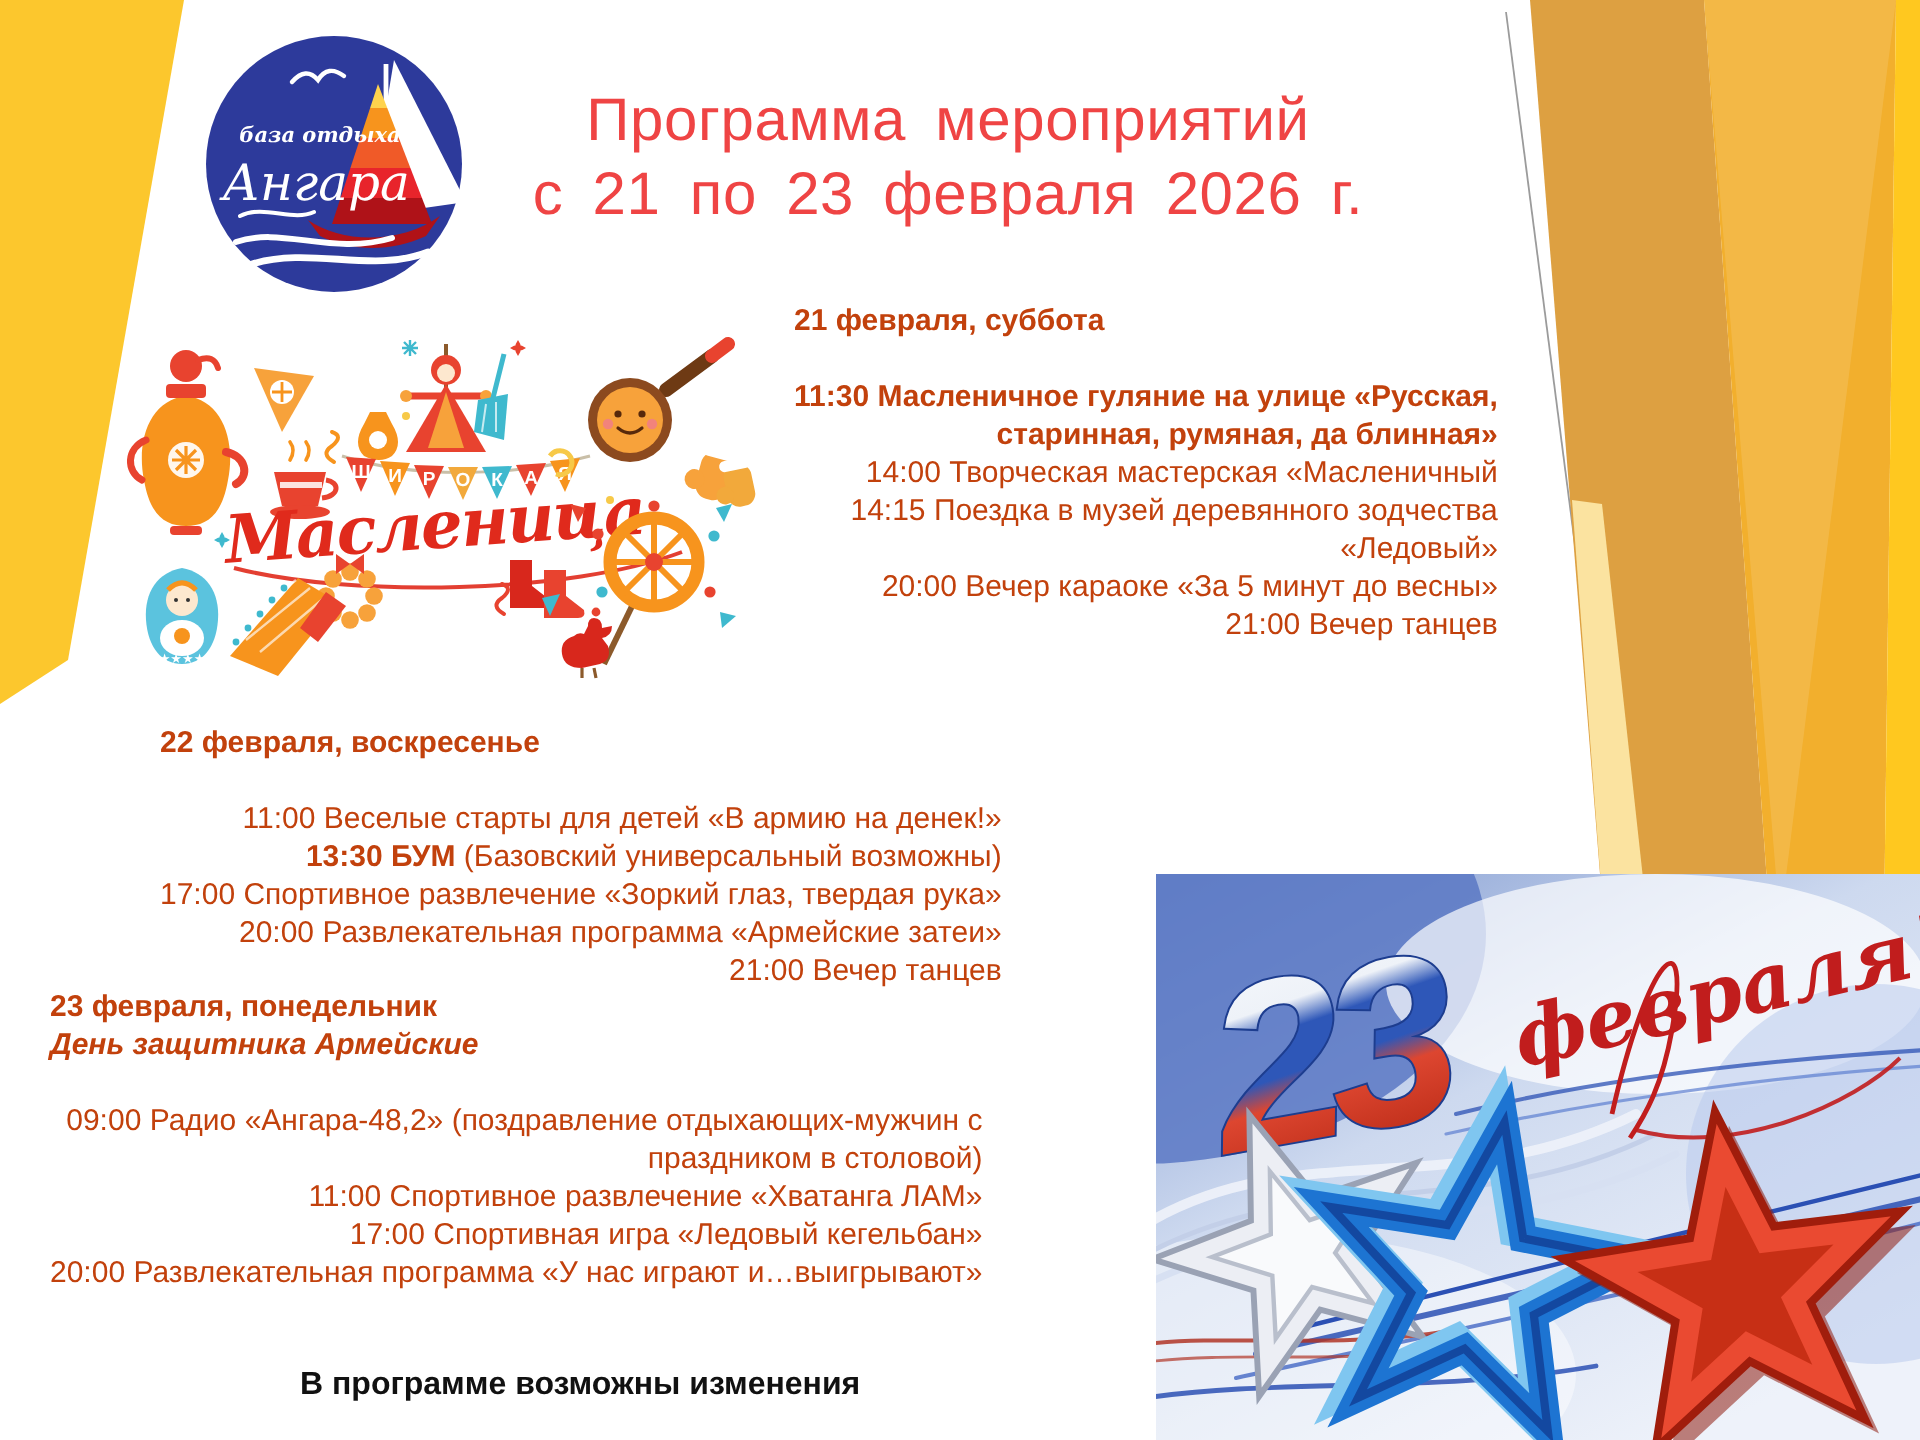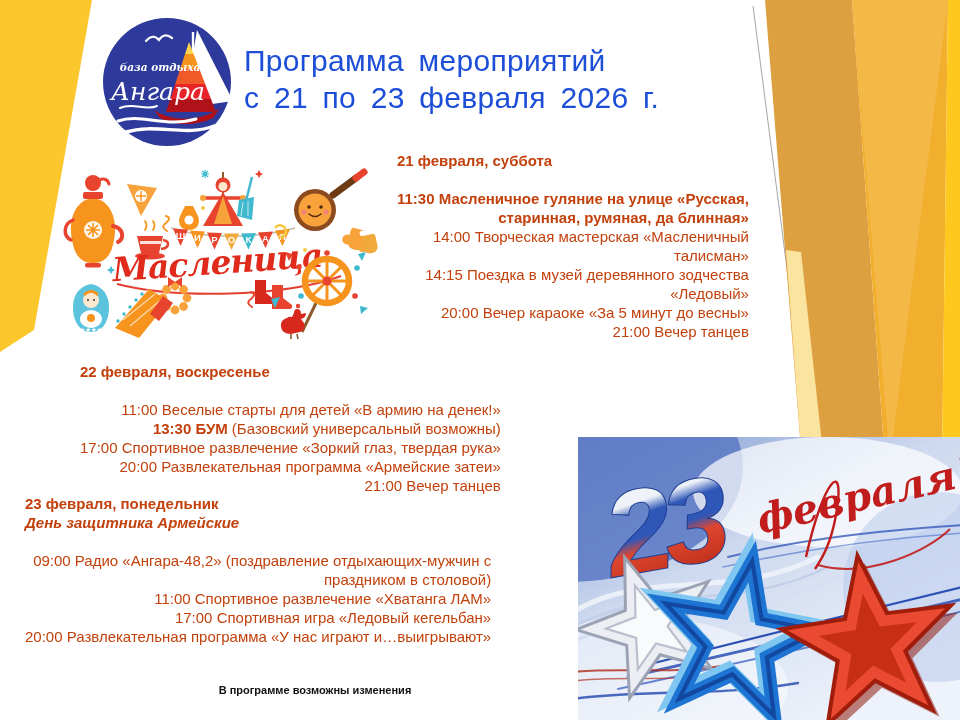--- a/index.html
+++ b/index.html
@@ -8,34 +8,34 @@
     background:#ffffff;color:#1b1b1b;
     font-family:"Liberation Sans",sans-serif;
   }
   .abs{position:absolute;}
   
   #left-wedge{left:0;top:0;}
   #right-stripes{right:0;top:0;}
   
   #logo{left:96px;top:8px;width:142px;height:148px;background:#fff;}
   
-  #title{left:244px;top:42px;width:480px;
-    font-size:30px;line-height:37px;word-spacing:6px;letter-spacing:.3px;color:#1d4ed8;}
+  #title{left:234px;top:42px;width:480px;text-align:center;
+    font-size:30px;line-height:37px;word-spacing:6px;letter-spacing:.3px;color:#ef4444;}
   
   .day{font-size:15px;line-height:19px;color:#c2410c;}
   .day .hdr{font-weight:bold;margin-bottom:19px;white-space:nowrap;}
   .day .hdr.tight{margin-bottom:0;}
   .day .sub{font-weight:bold;font-style:italic;margin-bottom:19px;white-space:nowrap;}
   .day .ln{white-space:nowrap;text-align:right;}
   .b{font-weight:bold;}
   #day21{left:397px;top:151px;}
   #day22{left:80px;top:362px;}
   #day23{left:25px;top:494px;}
-  #footer{left:150px;top:684px;width:330px;text-align:center;
-    font-weight:bold;font-size:11px;color:#111;}
+  #footer{left:150px;top:684px;width:330px;text-align:left;
+    font-weight:bold;font-size:16px;color:#111;}
   
   #maslenitsa{left:55px;top:168px;width:330px;height:187px;}
   
   #feb23{left:578px;top:437px;width:382px;height:283px;overflow:hidden;}
 </style>
 </head>
 <body>
 
 <svg class="abs" id="left-wedge" width="95" height="360" viewBox="0 0 95 360">
   <polygon points="0,0 92,0 34,330 0,352" fill="#FCC72D"></polygon>
@@ -260,21 +260,20 @@
     <circle cx="148" cy="40" r="2" fill="#F7C948"></circle>
     <path d="M150,2 v8 M146,6 h8 M147,3 l6,6 M153,3 l-6,6" stroke="#3FB9CE" stroke-width="1.2"></path>
   </g>
 </svg>
 
 <div class="abs day" id="day21">
   <div class="hdr">21 февраля, суббота</div>
   <div class="ln b">11:30 Масленичное гуляние на улице «Русская,</div>
   <div class="ln b">старинная, румяная, да блинная»</div>
   <div class="ln">14:00 Творческая мастерская «Масленичный</div>
-  <div class="ln">талисман»</div>
   <div class="ln">14:15 Поездка в музей деревянного зодчества</div>
   <div class="ln">«Ледовый»</div>
   <div class="ln">20:00 Вечер караоке «За 5 минут до весны»</div>
   <div class="ln">21:00 Вечер танцев</div>
 </div>
 
 <div class="abs day" id="day22">
   <div class="hdr">22 февраля, воскресенье</div>
   <div class="ln">11:00 Веселые старты для детей «В армию на денек!»</div>
   <div class="ln"><span class="b">13:30 БУМ</span><span> (Базовский универсальный возможны)</span></div>

